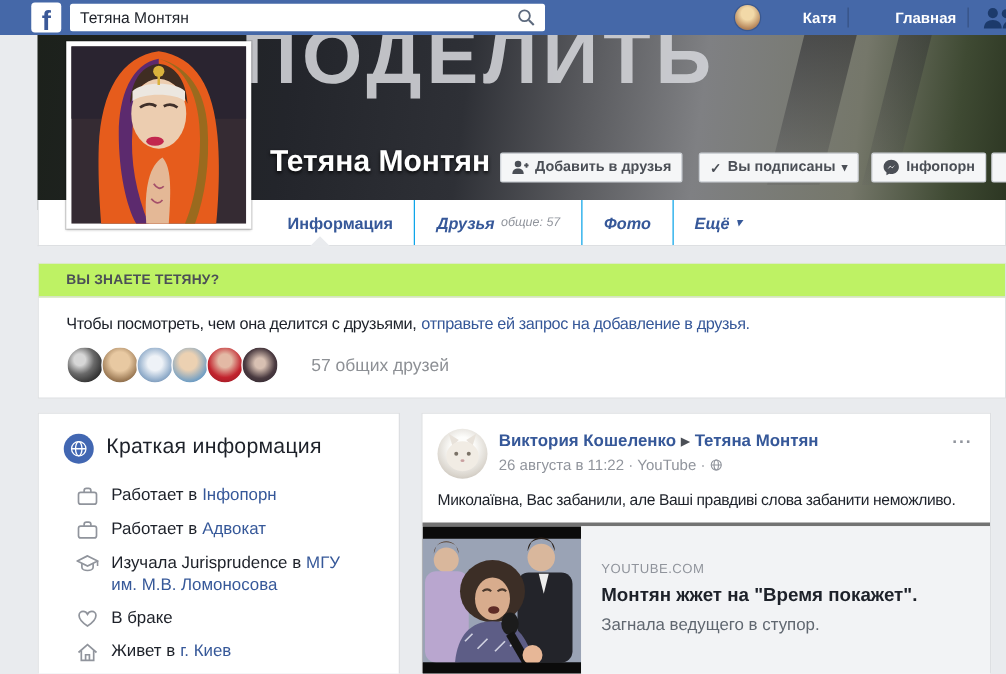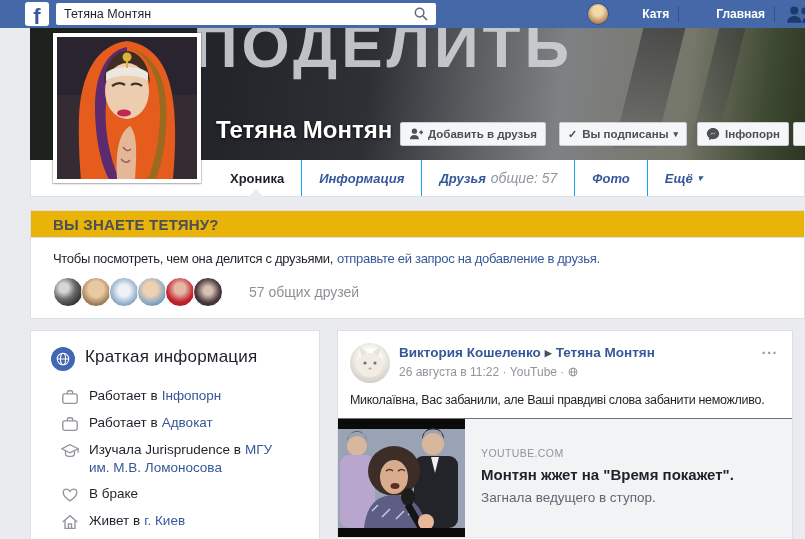--- a/index.html
+++ b/index.html
@@ -47,29 +47,29 @@
   .caret{font-size:9px;line-height:1;}
   .check{font-size:11px;color:#4b4f56;}
   
   .tabs{position:absolute;left:30px;top:160px;width:775px;height:37px;background:#fff;
         border:1px solid #dddfe2;border-top:none;box-sizing:border-box;display:flex;align-items:stretch;
         padding-left:182px;z-index:5;}
   .tab{display:flex;align-items:center;gap:5px;padding:0 17px;font-size:13px;font-weight:bold;color:#365899;
        cursor:pointer;white-space:nowrap;}
   .tab + .tab{border-left:1px solid #0ea5e9;font-style:italic;}
   .tab.active{color:#1d2129;}
-  .tab-suffix{font-size:14px;font-weight:normal;color:#90949c;}
+  .tab-suffix{font-size:10px;font-weight:normal;color:#90949c;}
   .tab-caret{font-size:9px;}
   .tab-notch{position:absolute;left:248px;top:189px;width:0;height:0;border-left:8px solid transparent;
              border-right:8px solid transparent;border-bottom:8px solid #e9ebee;z-index:9;}
   
   .know-box{position:absolute;left:30px;top:210px;width:775px;height:109px;background:#fff;
             border:1px solid #dddfe2;box-sizing:border-box;z-index:4;}
-  .know-header{height:26px;background:#eab308;border-bottom:1px solid #dddfe2;display:flex;align-items:center;
-               padding:0 22px;font-size:15px;font-weight:bold;color:#4b4f56;letter-spacing:.2px;}
+  .know-header{height:26px;background:#bef264;border-bottom:1px solid #dddfe2;display:flex;align-items:center;
+               padding:0 22px;font-size:11px;font-weight:bold;color:#4b4f56;letter-spacing:.2px;}
   .know-body{padding:13px 22px 0;}
   .know-text{margin:0;font-size:13px;letter-spacing:-.3px;color:#1d2129;white-space:nowrap;}
   .know-link{color:#365899;margin-left:4px;cursor:pointer;text-decoration:none;}
   .mutual-row{margin-top:11px;display:flex;align-items:center;}
   .m-avatar{width:28px;height:28px;border-radius:50%;margin-right:-2px;border:1px solid #fff;cursor:pointer;flex-shrink:0;}
   .ma1{background:radial-gradient(circle at 35% 35%,#d6d6d6 0 18%,#6a6a6a 45%,#191919 88%);}
   .ma2{background:radial-gradient(circle at 50% 40%,#e8c9a2 0 35%,#9c7a55 70%,#5f4a33 100%);}
   .ma3{background:radial-gradient(circle at 50% 45%,#eef2f7 0 28%,#93aecb 65%,#4c6a92 100%);}
   .ma4{background:radial-gradient(circle at 45% 40%,#ecd1b2 0 30%,#74a0c4 70%,#3c6e9e 100%);}
   .ma5{background:radial-gradient(circle at 50% 38%,#e3b9a5 0 24%,#c2242e 60%,#8f1420 100%);}
@@ -98,21 +98,21 @@
                background:radial-gradient(circle at 50% 40%,#fdfdfb 0 30%,#d9d4cc 70%,#b0a89e 100%);}
   .post-head-text{padding-top:2px;}
   .post-names{font-size:13.5px;font-weight:bold;color:#365899;line-height:1.25;}
   .post-names a{color:#365899;text-decoration:none;cursor:pointer;}
   .post-arrow{font-size:9px;color:#4b4f56;margin:0 4px;vertical-align:1px;}
   .post-meta{font-size:12px;color:#90949c;margin-top:3px;display:flex;align-items:center;gap:4px;}
   .post-dots{position:absolute;right:14px;top:10px;color:#90949c;font-weight:bold;font-size:14px;
              letter-spacing:1.5px;cursor:pointer;}
   .post-text{margin:10px 12px 11px;font-size:12.5px;letter-spacing:-.3px;color:#1d2129;
              white-space:nowrap;overflow:hidden;}
-  .attachment{display:flex;height:118px;border-top:1px solid #737373;border-bottom:1px solid #e5e5e5;
+  .attachment{display:flex;height:118px;border-top:3px solid #737373;border-bottom:1px solid #e5e5e5;
               text-decoration:none;cursor:pointer;}
   .att-thumb{width:127px;height:118px;flex-shrink:0;}
   .att-info{flex:1;background:#f2f3f5;padding:28px 16px 0;overflow:hidden;}
   .att-source{font-size:10.5px;color:#90949c;letter-spacing:.4px;}
   .att-title{font-size:15px;font-weight:bold;color:#1d2129;margin-top:7px;white-space:nowrap;}
   .att-desc{font-size:13.5px;color:#606770;margin-top:7px;}
 </style>
 </head>
 <body>
 
@@ -197,23 +197,20 @@
         <path d="M4.4 9.6 L7 6.4 L8.7 7.9 L11.6 5.4 L9 8.7 L7.3 7.2 Z" fill="#fff"></path>
       </svg>
       <span>Інфопорн</span>
     </button>
     <button class="cover-btn cb-more">
       
     </button>
   </div>
 
   <nav class="tabs">
-    <div class="tab active">
-      <span>Хроника</span>
-    </div>
     <div class="tab">
       <span>Информация</span>
     </div>
     <div class="tab">
       <span>Друзья</span>
       <span class="tab-suffix">общие: 57</span>
     </div>
     <div class="tab">
       <span>Фото</span>
     </div>

